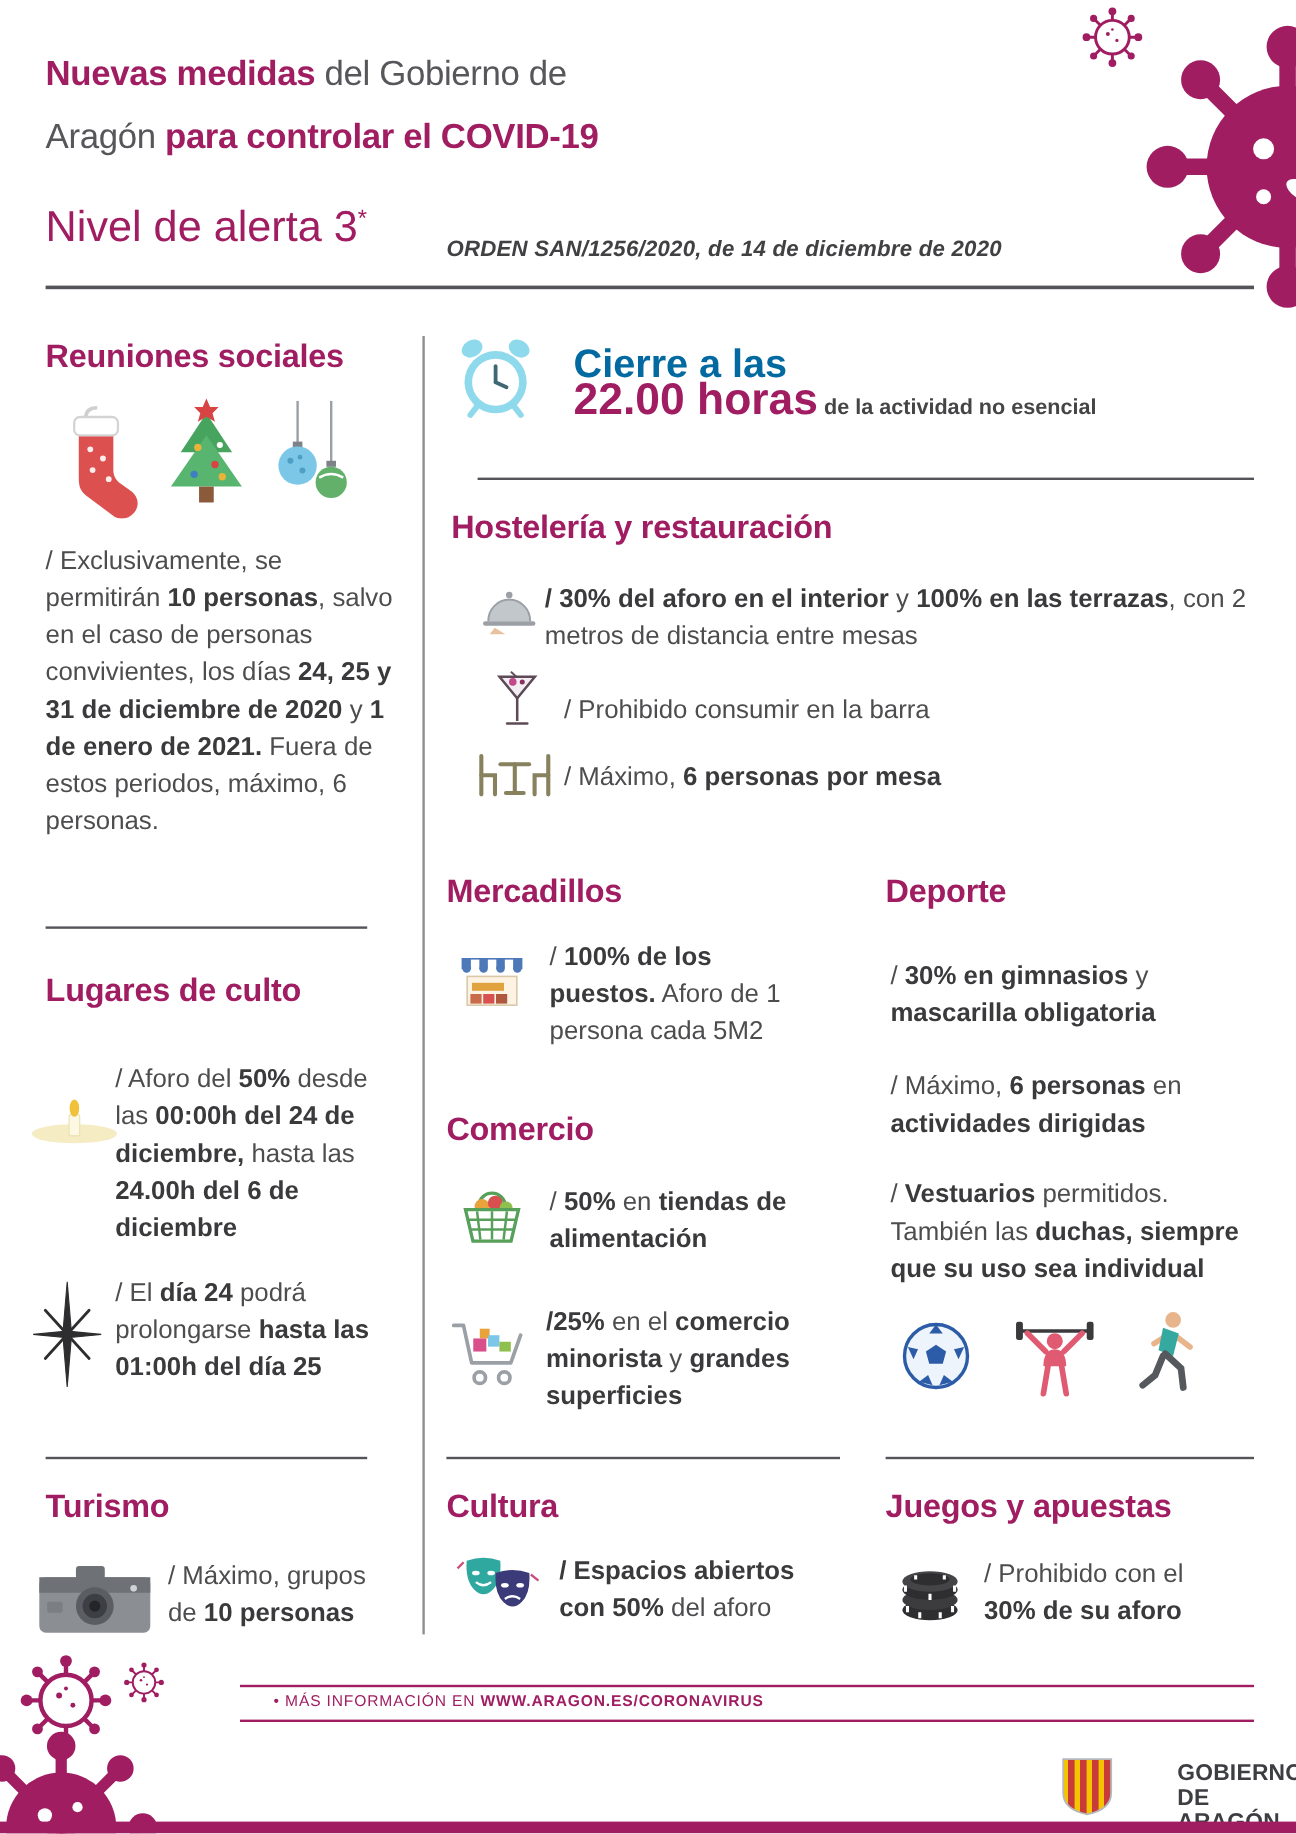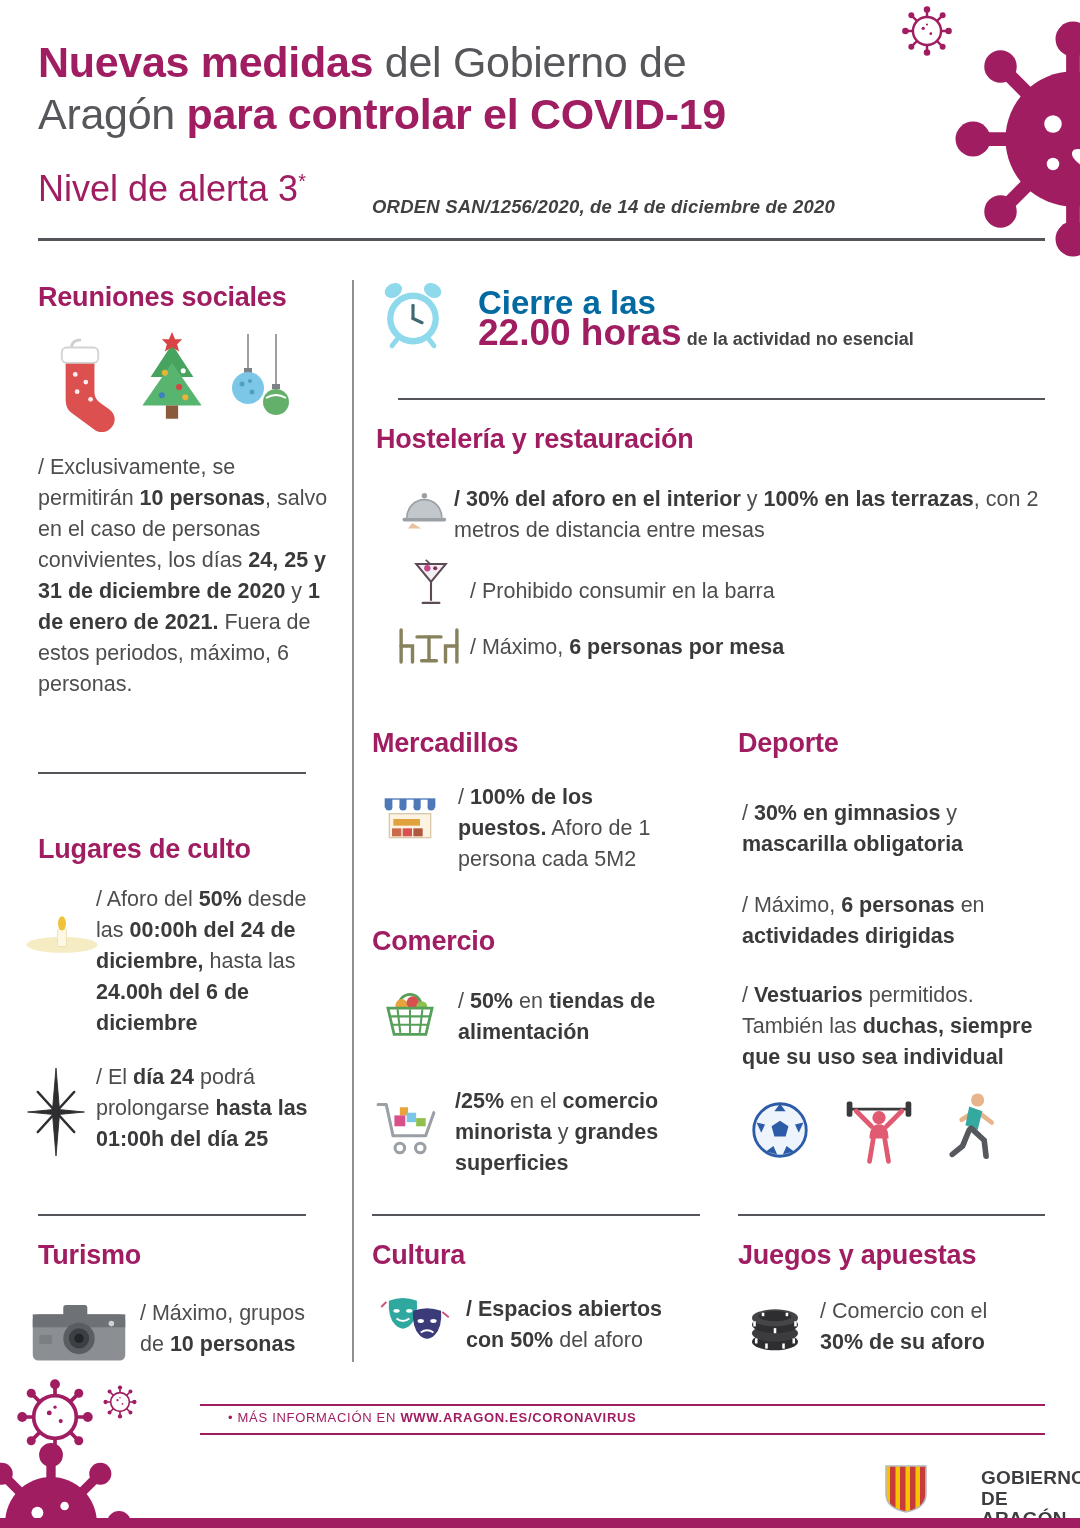--- a/index.html
+++ b/index.html
@@ -6,21 +6,21 @@
     --magenta:#a01d62;
     --dark:#4c4c4e;
     --darker:#3a3a3c;
     --blue:#8fd9ec;
   }
   *{margin:0;padding:0;box-sizing:border-box;}
   body{font-family:"Liberation Sans", sans-serif; background:#e9e9e9;}
   .page{position:relative;width:1080px;height:1528px;background:#ffffff;overflow:hidden;margin:0 auto;color:var(--dark);}
   .abs{position:absolute;}
   .b{font-weight:700;}
-  .title{font-size:43px;line-height:52px;color:#57575b;font-weight:400;letter-spacing:-0.3px;}
+  .title{font-size:29px;line-height:52px;color:#57575b;font-weight:400;letter-spacing:-0.3px;}
   .title .b{color:var(--magenta);}
   .alert{font-size:36px;color:var(--magenta);font-weight:400;}
   .alert sup{font-size:55%;vertical-align:super;}
   .order{font-size:18.5px;font-style:italic;font-weight:700;color:#414143;letter-spacing:.2px;}
   .h{font-size:27px;font-weight:700;color:var(--magenta);letter-spacing:-0.2px;}
   .txt{font-size:21.5px;line-height:31px;color:#4d4d4f;}
   .txt .b{color:var(--darker);}
   .closing-label{font-size:33px;font-weight:700;color:#0369a1;}
   .closing-time{font-size:37px;font-weight:700;color:var(--magenta);}
   .closing-rest{font-size:18px;font-weight:700;color:#454547;}
@@ -170,21 +170,21 @@
       <rect x="52" y="50" width="8" height="5" fill="#7c8288"></rect>
       <circle cx="56" cy="68" r="13" fill="#63b06b"></circle>
       <path d="M46 64 q10 -6 20 0" stroke="#ffffff" fill="none" stroke-width="2"></path>
     </svg>
   </span>
 
   <div class="abs txt" style="left:38px;top:452px;width:296px;"><span>/ Exclusivamente, se permitirán </span><span class="b">10 personas</span><span>, salvo en el caso de personas convivientes, los días </span><span class="b">24, 25 y 31 de diciembre de 2020</span><span> y </span><span class="b">1 de enero de 2021.</span><span> Fuera de estos periodos, máximo, 6 personas.</span></div>
 
   <div class="hline" style="left:38px;top:772px;width:268px;"></div>
 
-  <div class="abs h" style="left:38px;top:810px;margin-top:24px;">Lugares de culto</div>
+  <div class="abs h" style="left:38px;top:810px;">Lugares de culto</div>
 
   <span class="abs icon" style="left:22px;top:912px;width:80px;height:46px;">
     <svg viewBox="0 0 90 50">
       <ellipse cx="45" cy="36" rx="40" ry="9" fill="#f6ecc4"></ellipse>
       <rect x="40" y="18" width="10" height="20" rx="2" fill="#fdf8e3" stroke="#eadfae" stroke-width="1"></rect>
       <ellipse cx="45" cy="12" rx="4.5" ry="8" fill="#f0c23c"></ellipse>
     </svg>
   </span>
   <div class="abs txt" style="left:96px;top:884px;width:242px;"><span>/ Aforo del </span><span class="b">50%</span><span> desde las </span><span class="b">00:00h del 24 de diciembre,</span><span> hasta las </span><span class="b">24.00h del 6 de diciembre</span></div>
 
@@ -417,21 +417,21 @@
         <line x1="44" y1="60" x2="44" y2="66"></line>
           <line x1="56" y1="54" x2="56" y2="60"></line>
         <line x1="10" y1="34" x2="10" y2="40"></line>
           <line x1="34" y1="42" x2="34" y2="48"></line>
         <line x1="58" y1="34" x2="58" y2="40"></line>
           <line x1="20" y1="24" x2="20" y2="28"></line>
         <line x1="48" y1="24" x2="48" y2="28"></line>
       </g>
     </svg>
   </span>
-  <div class="abs txt" style="left:820px;top:1296px;width:210px;"><span>/ Comercio con el </span><span class="b">30% de su aforo</span></div>
+  <div class="abs txt" style="left:820px;top:1296px;width:210px;"><span>/ Prohibido con el </span><span class="b">30% de su aforo</span></div>
 
   <div class="fline" style="left:200px;top:1404px;width:845px;"></div>
   <div class="abs info" style="left:228px;top:1410px;"><span>•   MÁS INFORMACIÓN EN </span><span class="b">WWW.ARAGON.ES/CORONAVIRUS</span></div>
   <div class="fline" style="left:200px;top:1433px;width:845px;"></div>
 
   <span class="abs icon virus" style="left:14px;top:1376px;width:82px;height:82px;">
     <svg viewBox="0 0 100 100">
         <use href="#vO"></use>
       </svg>
   </span>

